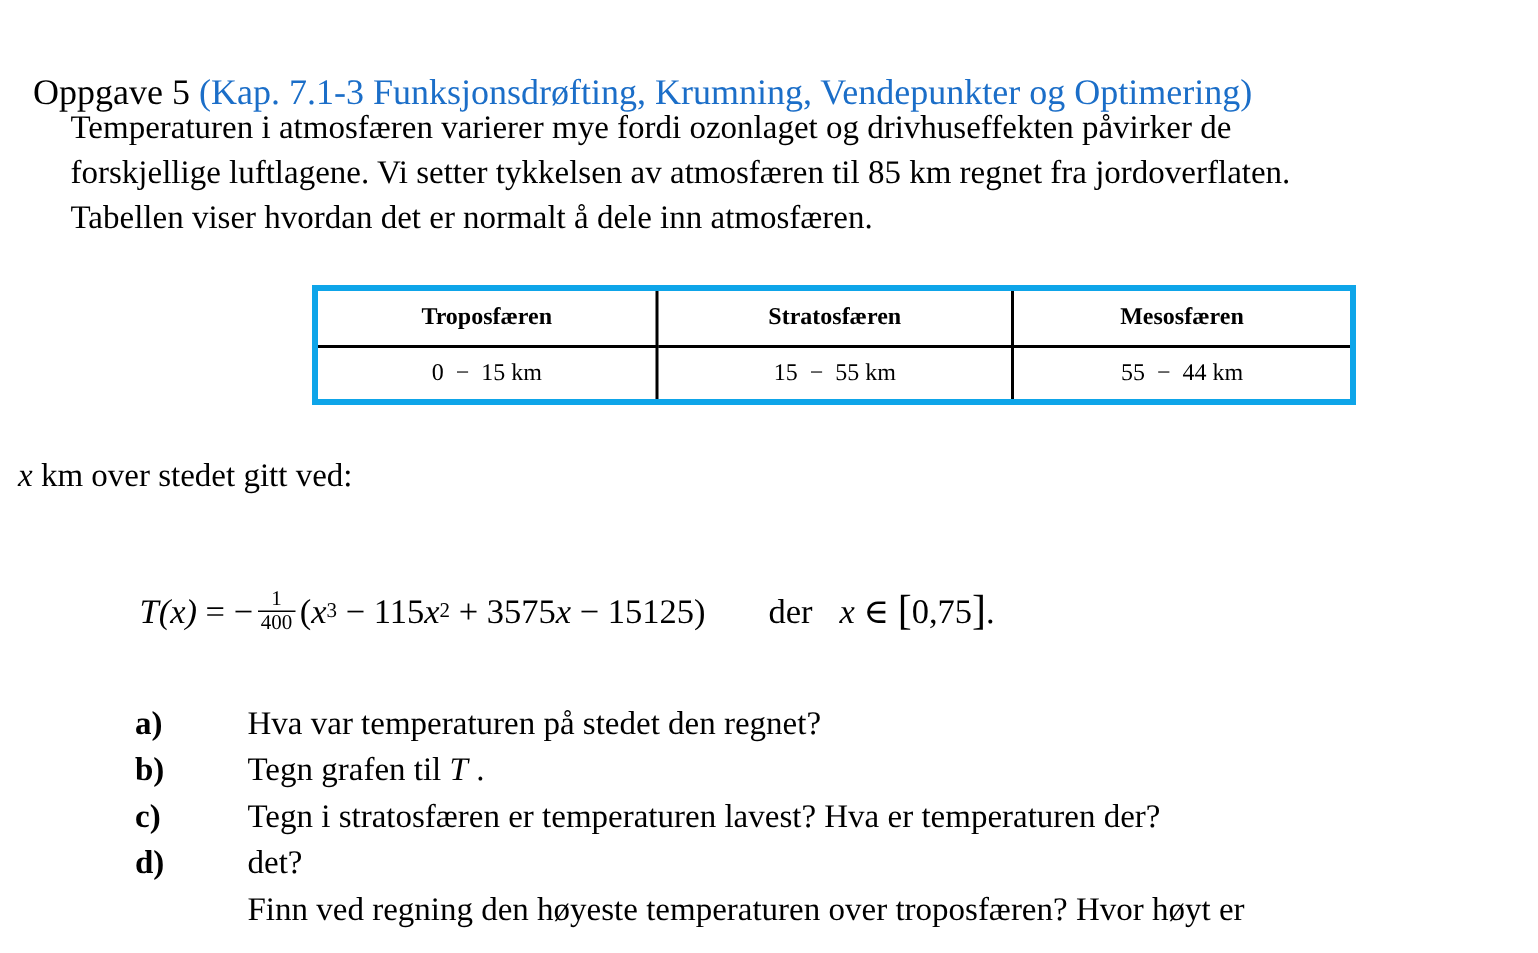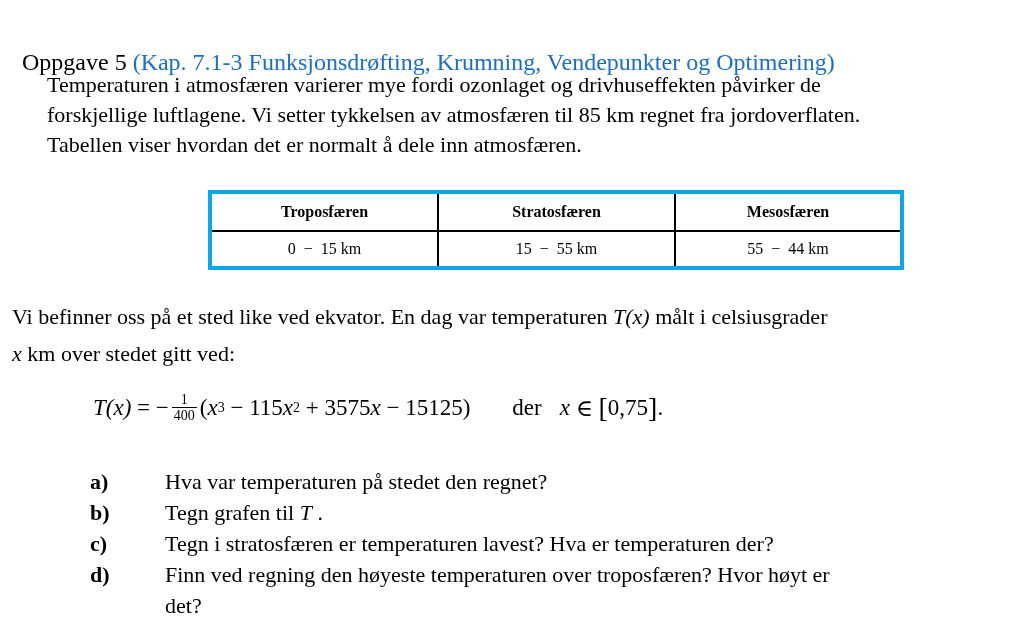--- a/index.html
+++ b/index.html
@@ -133,21 +133,20 @@
     </tr>
     <tr>
       <td>0 − 15 km</td>
       <td>15 − 55 km</td>
       <td>55 − 44 km</td>
     </tr>
   </tbody>
     </table>
 
   <div class="para2">
-    <div><span>Vi befinner oss på et sted like ved ekvator. En dag var temperaturen </span><span class="mathvar">T(x)</span><span> målt i celsiusgrader</span></div>
     <div><span class="mathvar">x</span><span> km over stedet gitt ved:</span></div>
   </div>
 
   <div class="formula">
     <span class="mathvar">T(x)</span><span> = −</span><span class="frac"><span class="num">1</span><span class="den">400</span></span><span>(</span><span class="mathvar">x</span><sup>3</sup><span> − 115</span><span class="mathvar">x</span><sup>2</sup><span> + 3575</span><span class="mathvar">x</span><span> − 15125)</span><span class="der">der</span><span class="mathvar">x</span><span> ∈ </span><span class="bracket">[</span><span>0,75</span><span class="bracket">]</span><span>.</span>
   </div>
 
   <div class="tasks">
     <div class="task-row">
       <span class="task-label">a)</span>
@@ -157,19 +156,19 @@
       <span class="task-label">b)</span>
       <span class="task-text"><span>Tegn grafen til </span><span class="mathvar">T</span><span> .</span></span>
     </div>
     <div class="task-row">
       <span class="task-label">c)</span>
       <span class="task-text">Tegn i stratosfæren er temperaturen lavest? Hva er temperaturen der?</span>
     </div>
     <div class="task-row">
       <span class="task-label">d)</span>
       <span class="task-text">
+        <div>det?</div>
         <div>Finn ved regning den høyeste temperaturen over troposfæren? Hvor høyt er</div>
-        <div>det?</div>
       </span>
     </div>
   </div>
 
 </div>
 
 </body></html>

